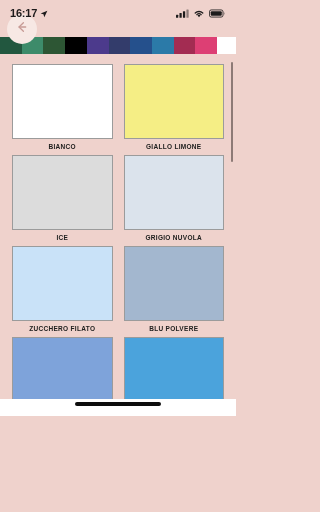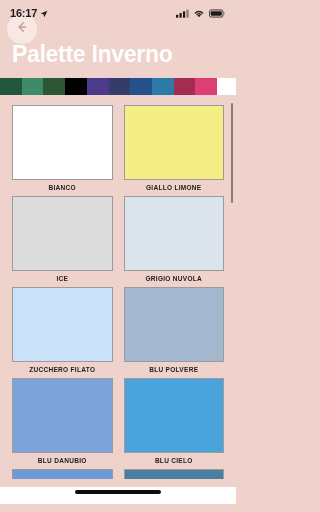--- a/index.html
+++ b/index.html
@@ -4,21 +4,21 @@
 <style>
   * { margin:0; padding:0; box-sizing:border-box; }
   html, body {
     width:236px; height:512px;
     font-family:"Liberation Sans", sans-serif;
     background:#efd2cc;
     overflow:hidden;
   }
   #phone {
     position:relative;
-    width:236px; height:504px;
+    width:236px; height:416px;
     background:#efd2cc;
     overflow:hidden;
   }
 
   
   #statusbar {
     position:relative;
     height:26px;
     padding:0 10px;
     display:flex; align-items:center; justify-content:space-between;
@@ -161,21 +161,20 @@
 
   <div id="back-button">
     <span>
       <svg width="14" height="14" viewBox="0 0 16 16">
         <path d="M9.6 3.2 L4.6 8 L9.6 12.8" stroke="#c79b95" stroke-width="1.5" fill="none" stroke-linecap="round" stroke-linejoin="round"></path>
         <path d="M4.8 8 L12.2 8" stroke="#c79b95" stroke-width="1.5" stroke-linecap="round"></path>
       </svg>
     </span>
   </div>
 
-  <div id="title">Palette Inverno</div>
 
   <div id="color-strip">
       <div class="seg" style="background: rgb(34, 87, 63); flex: 1 1 auto;"></div>
       <div class="seg" style="background: rgb(61, 139, 106); flex: 1 1 auto;"></div>
       <div class="seg" style="background: rgb(45, 86, 52); flex: 1 1 auto;"></div>
       <div class="seg" style="background: rgb(0, 0, 0); flex: 1 1 auto;"></div>
       <div class="seg" style="background: rgb(76, 58, 140); flex: 1 1 auto;"></div>
       <div class="seg" style="background: rgb(51, 60, 107); flex: 1 1 auto;"></div>
       <div class="seg" style="background: rgb(37, 80, 140); flex: 1 1 auto;"></div>
       <div class="seg" style="background: rgb(43, 122, 168); flex: 1 1 auto;"></div>

